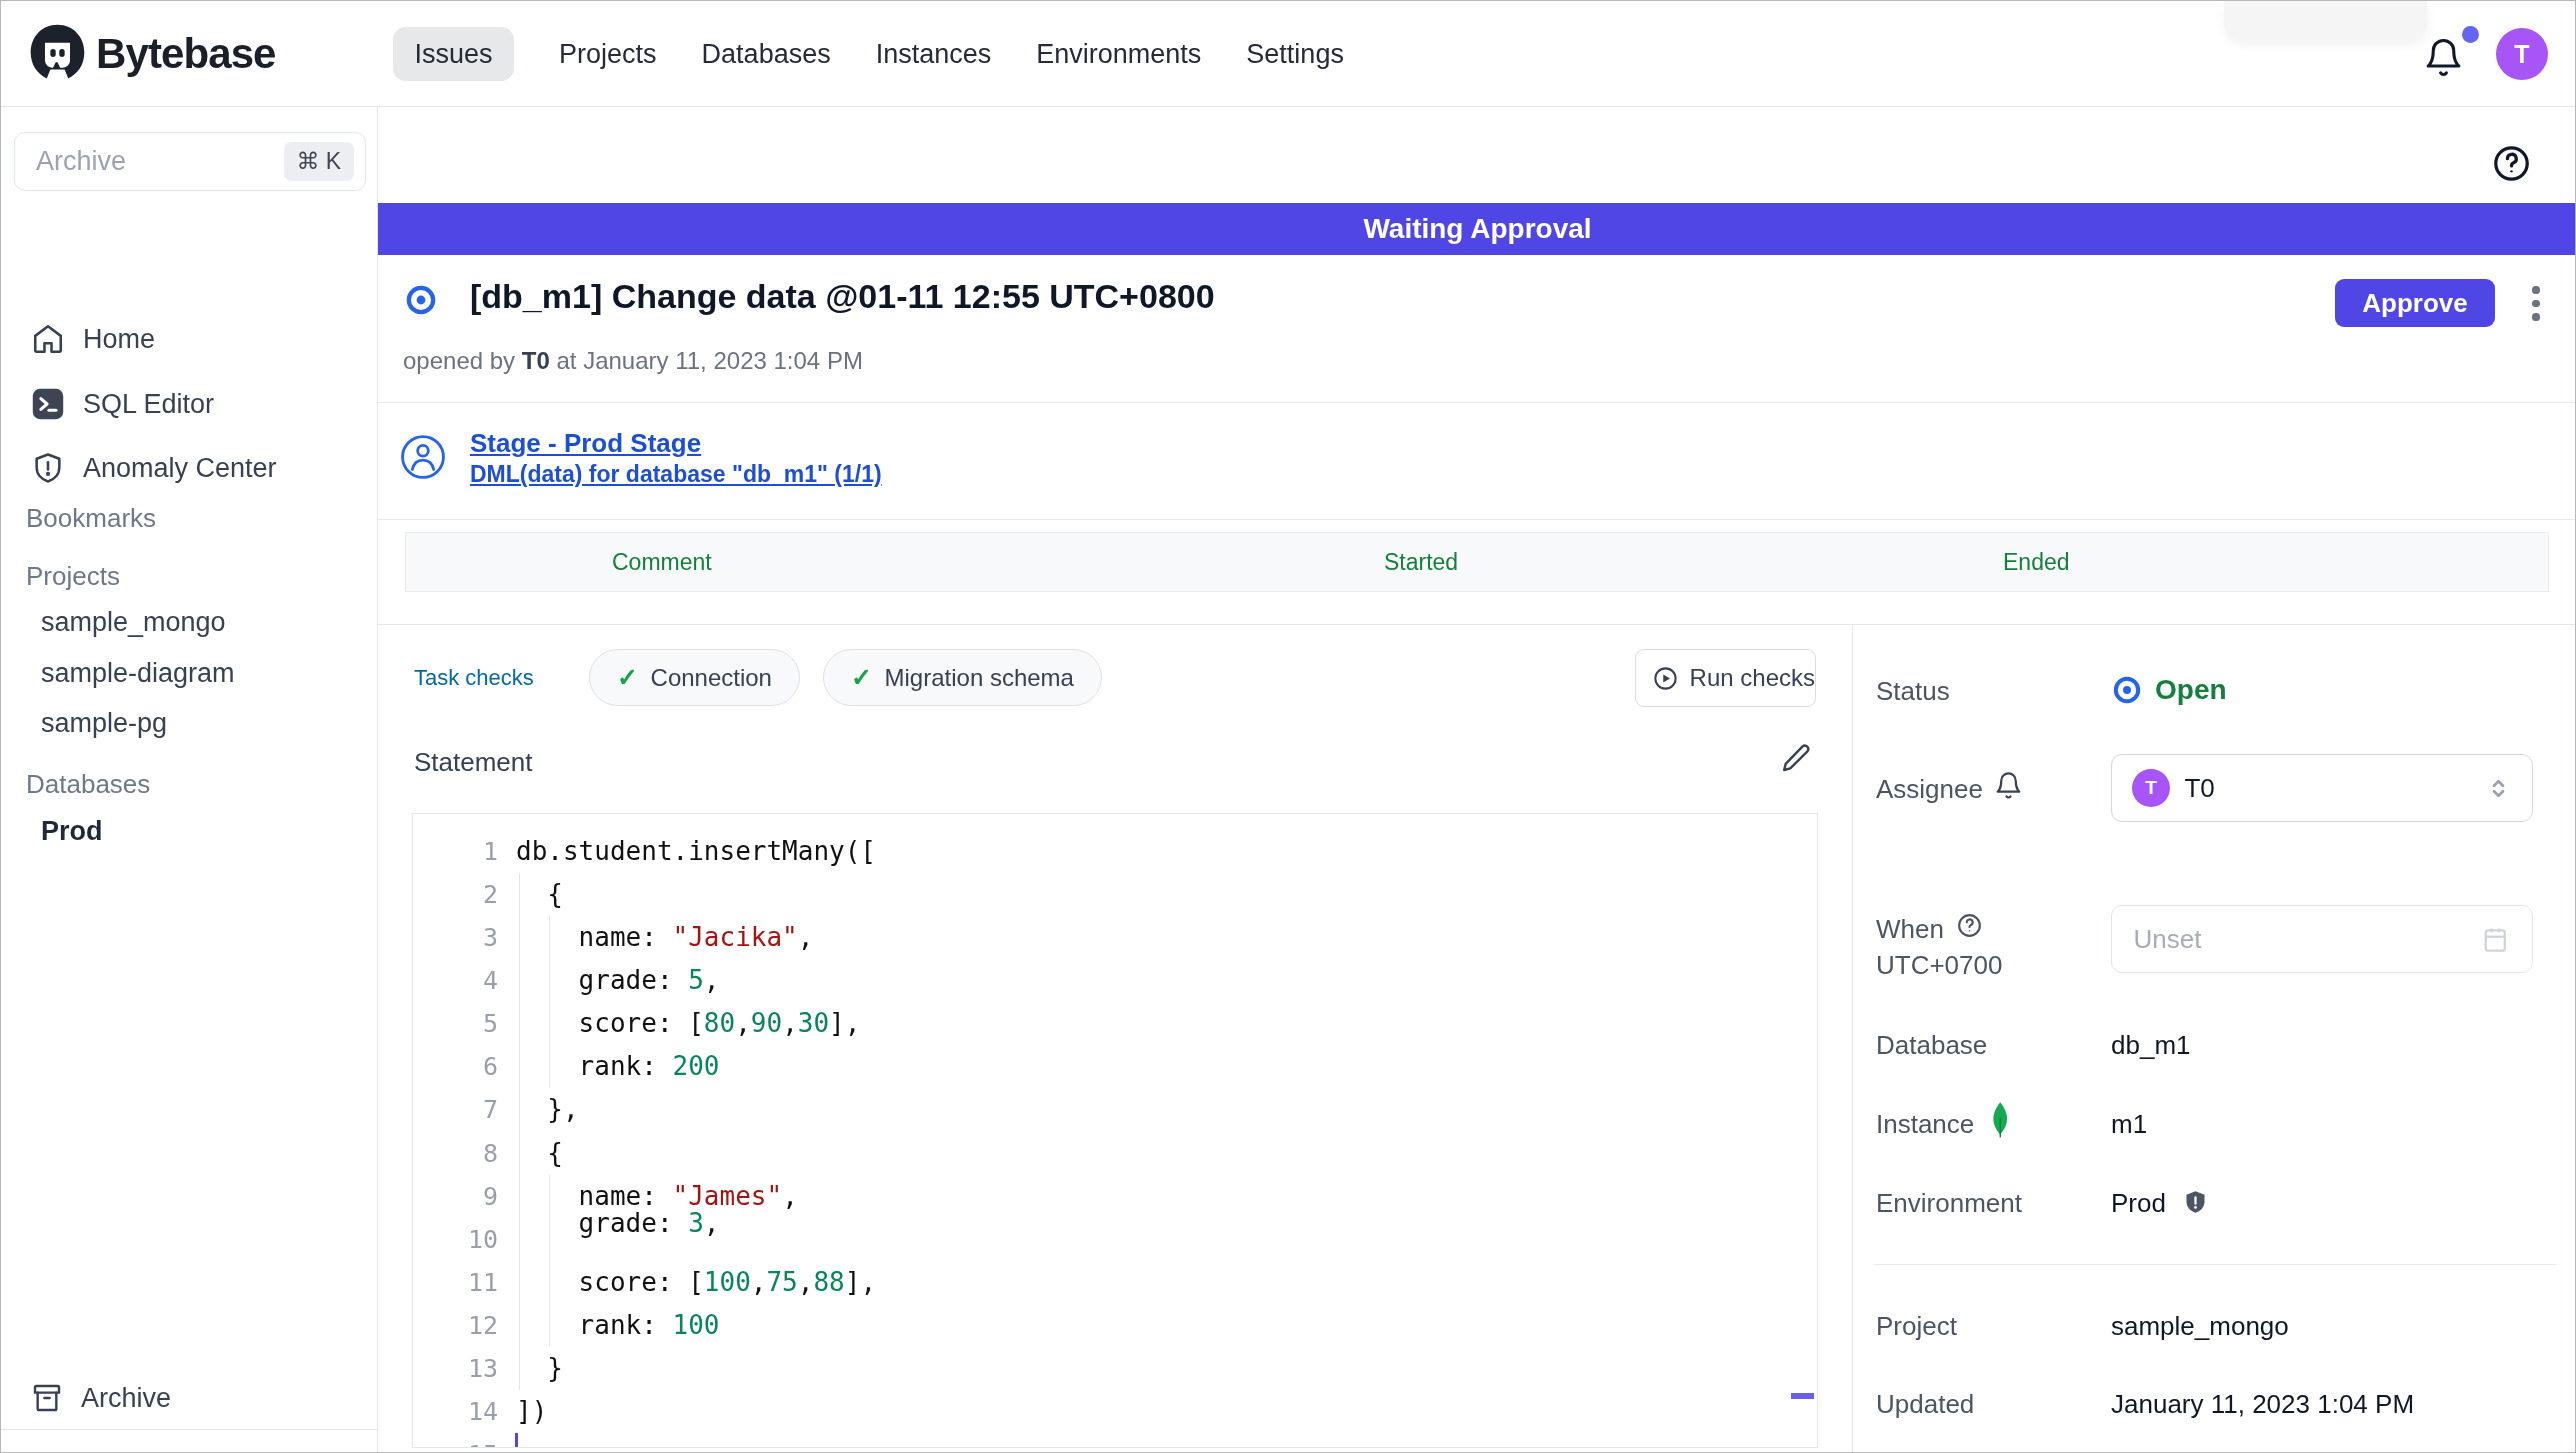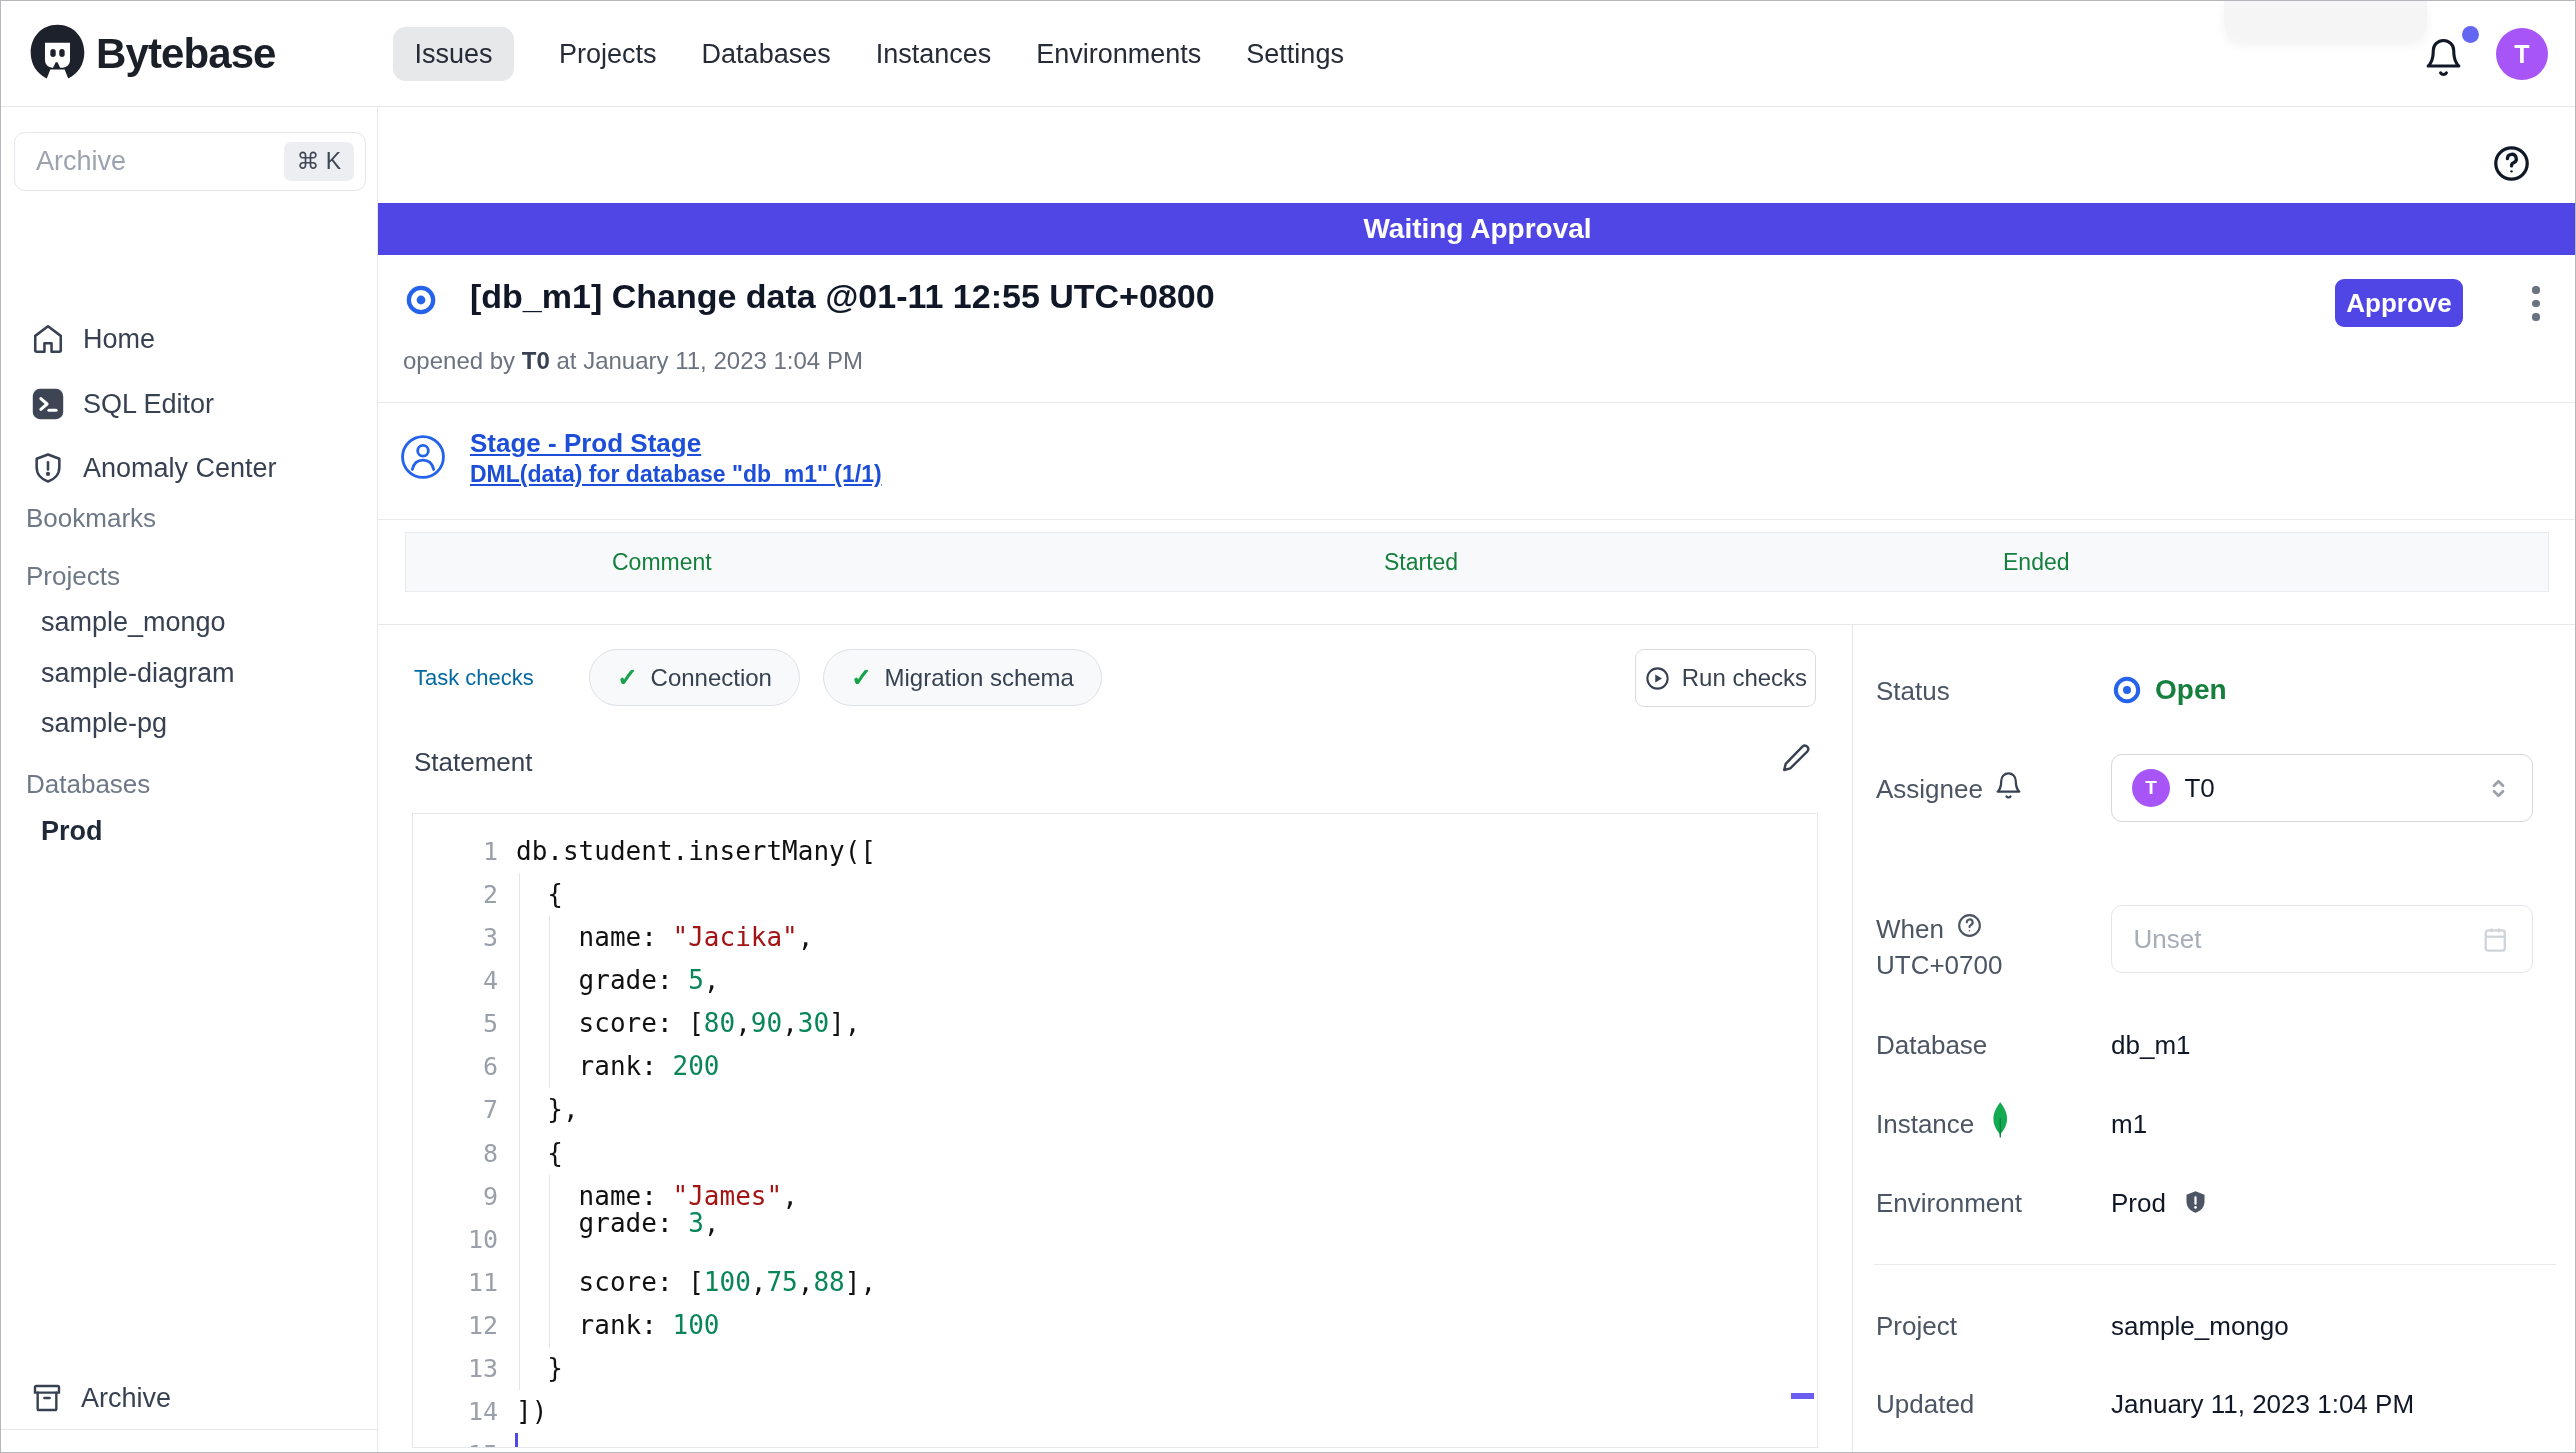--- a/index.html
+++ b/index.html
@@ -35,21 +35,21 @@
   #sidebar-divider { position:absolute; left:0; top:1322px; width:377px; height:0.9px; background:#e5e7eb; }
 
   
   #help-btn { position:absolute; left:2490px; top:142px; width:41px; height:41px; }
   #banner { position:absolute; left:377px; top:202px; width:2199px; height:52px; background:#4f46e5; display:flex; align-items:center; justify-content:center; color:#fff; font-size:28px; font-weight:600; }
   .hline { position:absolute; height:0.9px; background:#e8eaee; }
 
   
   #issue-icon { position:absolute; left:403px; top:282px; }
   #issue-title { position:absolute; left:469px; top:276px; font-size:34px; font-weight:700; color:#101828; }
-  #approve-btn { position:absolute; left:2334px; top:278px; width:128px; height:48px; background:#4f46e5; color:#fff; font-size:26px; font-weight:600; border:none; border-radius:9px; display:flex; align-items:center; justify-content:center; cursor:pointer; font-family:inherit; }
+  #approve-btn { position:absolute; left:2334px; top:278px; width:160px; height:48px; background:#4f46e5; color:#fff; font-size:26px; font-weight:600; border:none; border-radius:9px; display:flex; align-items:center; justify-content:center; cursor:pointer; font-family:inherit; }
   #kebab-btn { position:absolute; left:2517px; top:280px; width:36px; height:45px; display:flex; flex-direction:column; align-items:center; justify-content:center; gap:6.3px; cursor:pointer; }
   #kebab-btn i { width:7.2px; height:7.2px; border-radius:50%; background:#6b7280; }
   #opened-line { position:absolute; left:402px; top:346px; font-size:24px; color:#6b7280; }
   #opened-line b { color:#374151; font-weight:600; }
 
   
   #stage-icon { position:absolute; left:398px; top:432px; }
   #stage-link1 { position:absolute; left:469px; top:427px; font-size:26px; font-weight:700; color:#1d4ed8; text-decoration:underline; cursor:pointer; }
   #stage-link2 { position:absolute; left:469px; top:460px; font-size:23px; font-weight:700; color:#1d4ed8; text-decoration:underline; cursor:pointer; }
 
@@ -58,21 +58,21 @@
   .th { position:absolute; top:0; height:58px; display:flex; align-items:center; font-size:23px; color:#15803d; font-weight:500; }
 
   #section-divider { position:absolute; left:377px; top:623px; width:2199px; height:0.9px; background:#e5e7eb; }
   #v-divider { position:absolute; left:1851px; top:623px; width:0.9px; height:830px; background:#e5e7eb; }
 
   
   #taskchecks-label { position:absolute; left:413px; top:664px; font-size:22px; font-weight:500; color:#0369a1; }
   #check-pills { position:absolute; left:588px; top:648px; display:flex; gap:23px; }
   .pill { height:57px; border:0.9px solid #dde1e6; background:#f8f9fb; border-radius:29px; display:flex; align-items:center; gap:12.6px; padding:0 27px; font-size:24px; color:#374151; cursor:pointer; }
   .pill .ck { color:#16a34a; font-size:25px; font-weight:700; }
-  #run-checks { position:absolute; left:1634px; top:648px; width:181px; height:58px; background:#fff; border:0.9px solid #d8dce1; border-radius:9px; display:flex; align-items:center; justify-content:center; gap:10.8px; font-size:24px; color:#374151; cursor:pointer; font-family:inherit; }
+  #run-checks { position:absolute; left:1634px; top:648px; width:181px; height:58px; background:#fff; border:0.9px solid #d8dce1; border-radius:9px; display:flex; align-items:center; justify-content:flex-end; gap:10.8px; font-size:24px; color:#374151; cursor:pointer; font-family:inherit; }
 
   
   #statement-label { position:absolute; left:413px; top:746px; font-size:26px; font-weight:500; color:#374151; }
   #edit-pencil { position:absolute; left:1780px; top:741px; width:32px; height:32px; cursor:pointer; }
   #editor { position:absolute; left:411px; top:812px; width:1406px; height:635px; border:0.9px solid #e5e7eb; background:#fff; overflow:hidden; font-family:"DejaVu Sans Mono", monospace; }
   .gut { position:absolute; left:0; width:85px; text-align:right; font-size:25px; color:#9aa0aa; height:43px; line-height:43px; }
   .cl { position:absolute; left:103px; font-size:26px; height:43px; line-height:43px; white-space:pre; color:#111; }
   .cl .s { color:#a31515; }
   .cl .n { color:#098658; }
   .guide { position:absolute; width:0.9px; background:#e3e5e8; }

